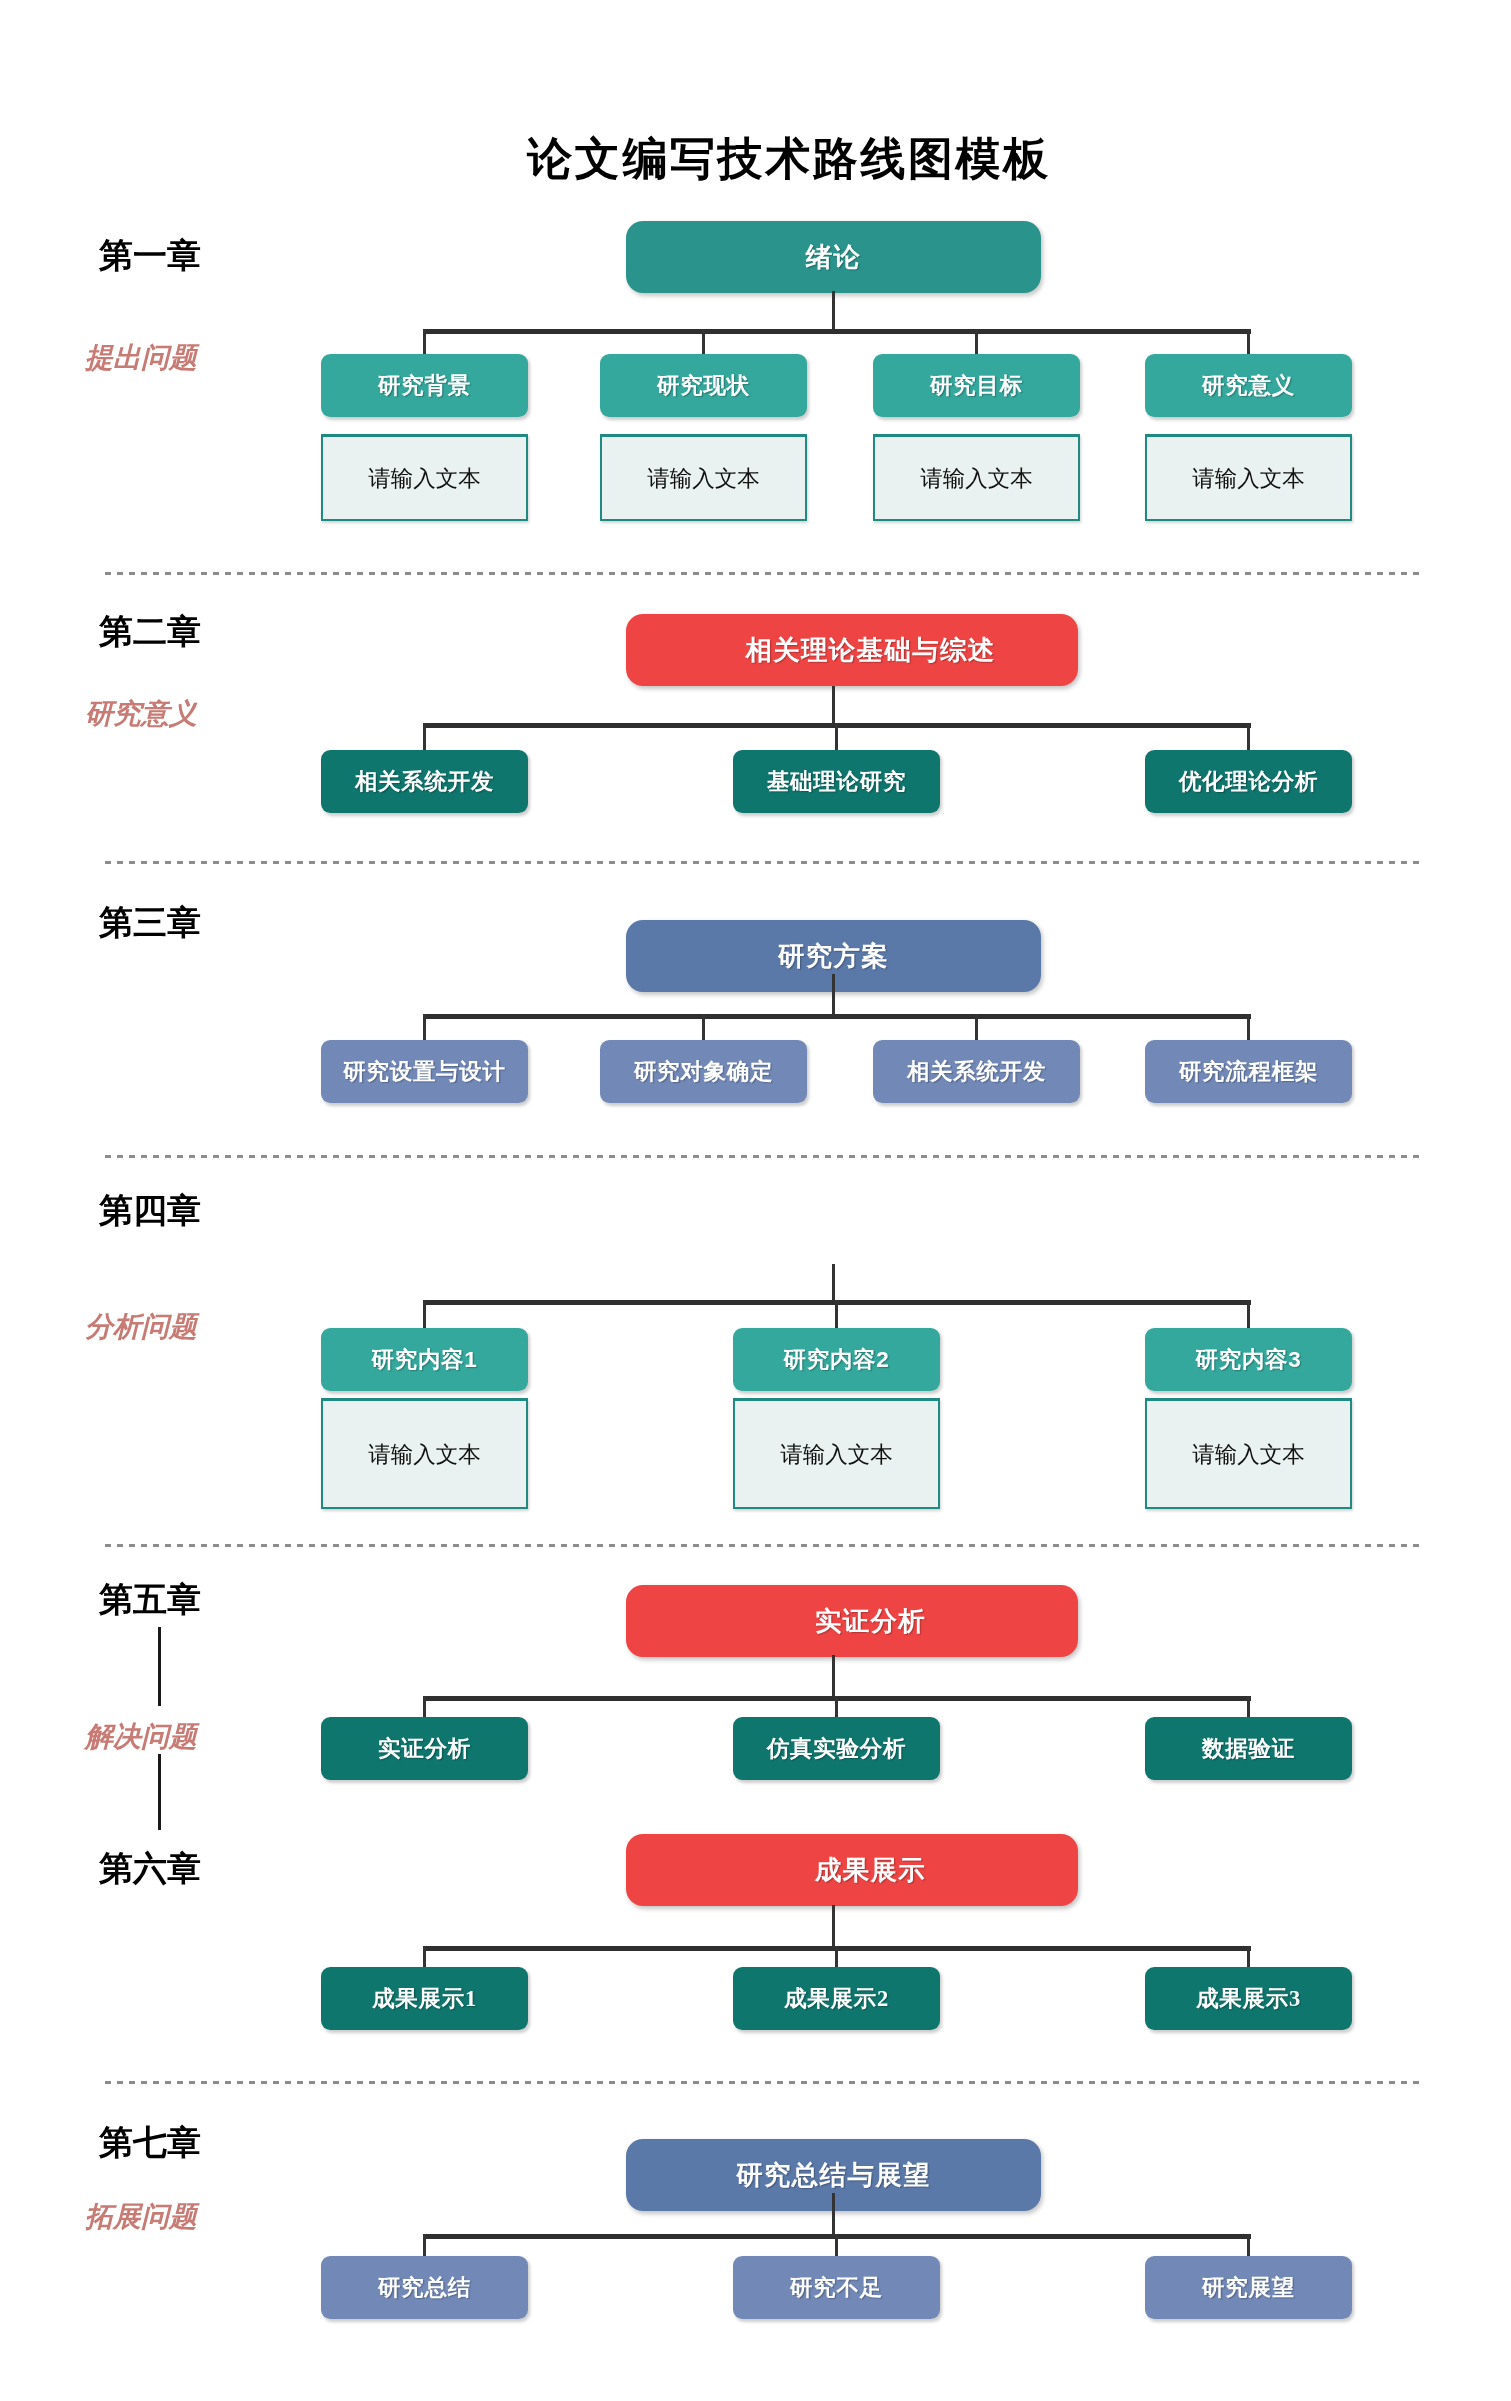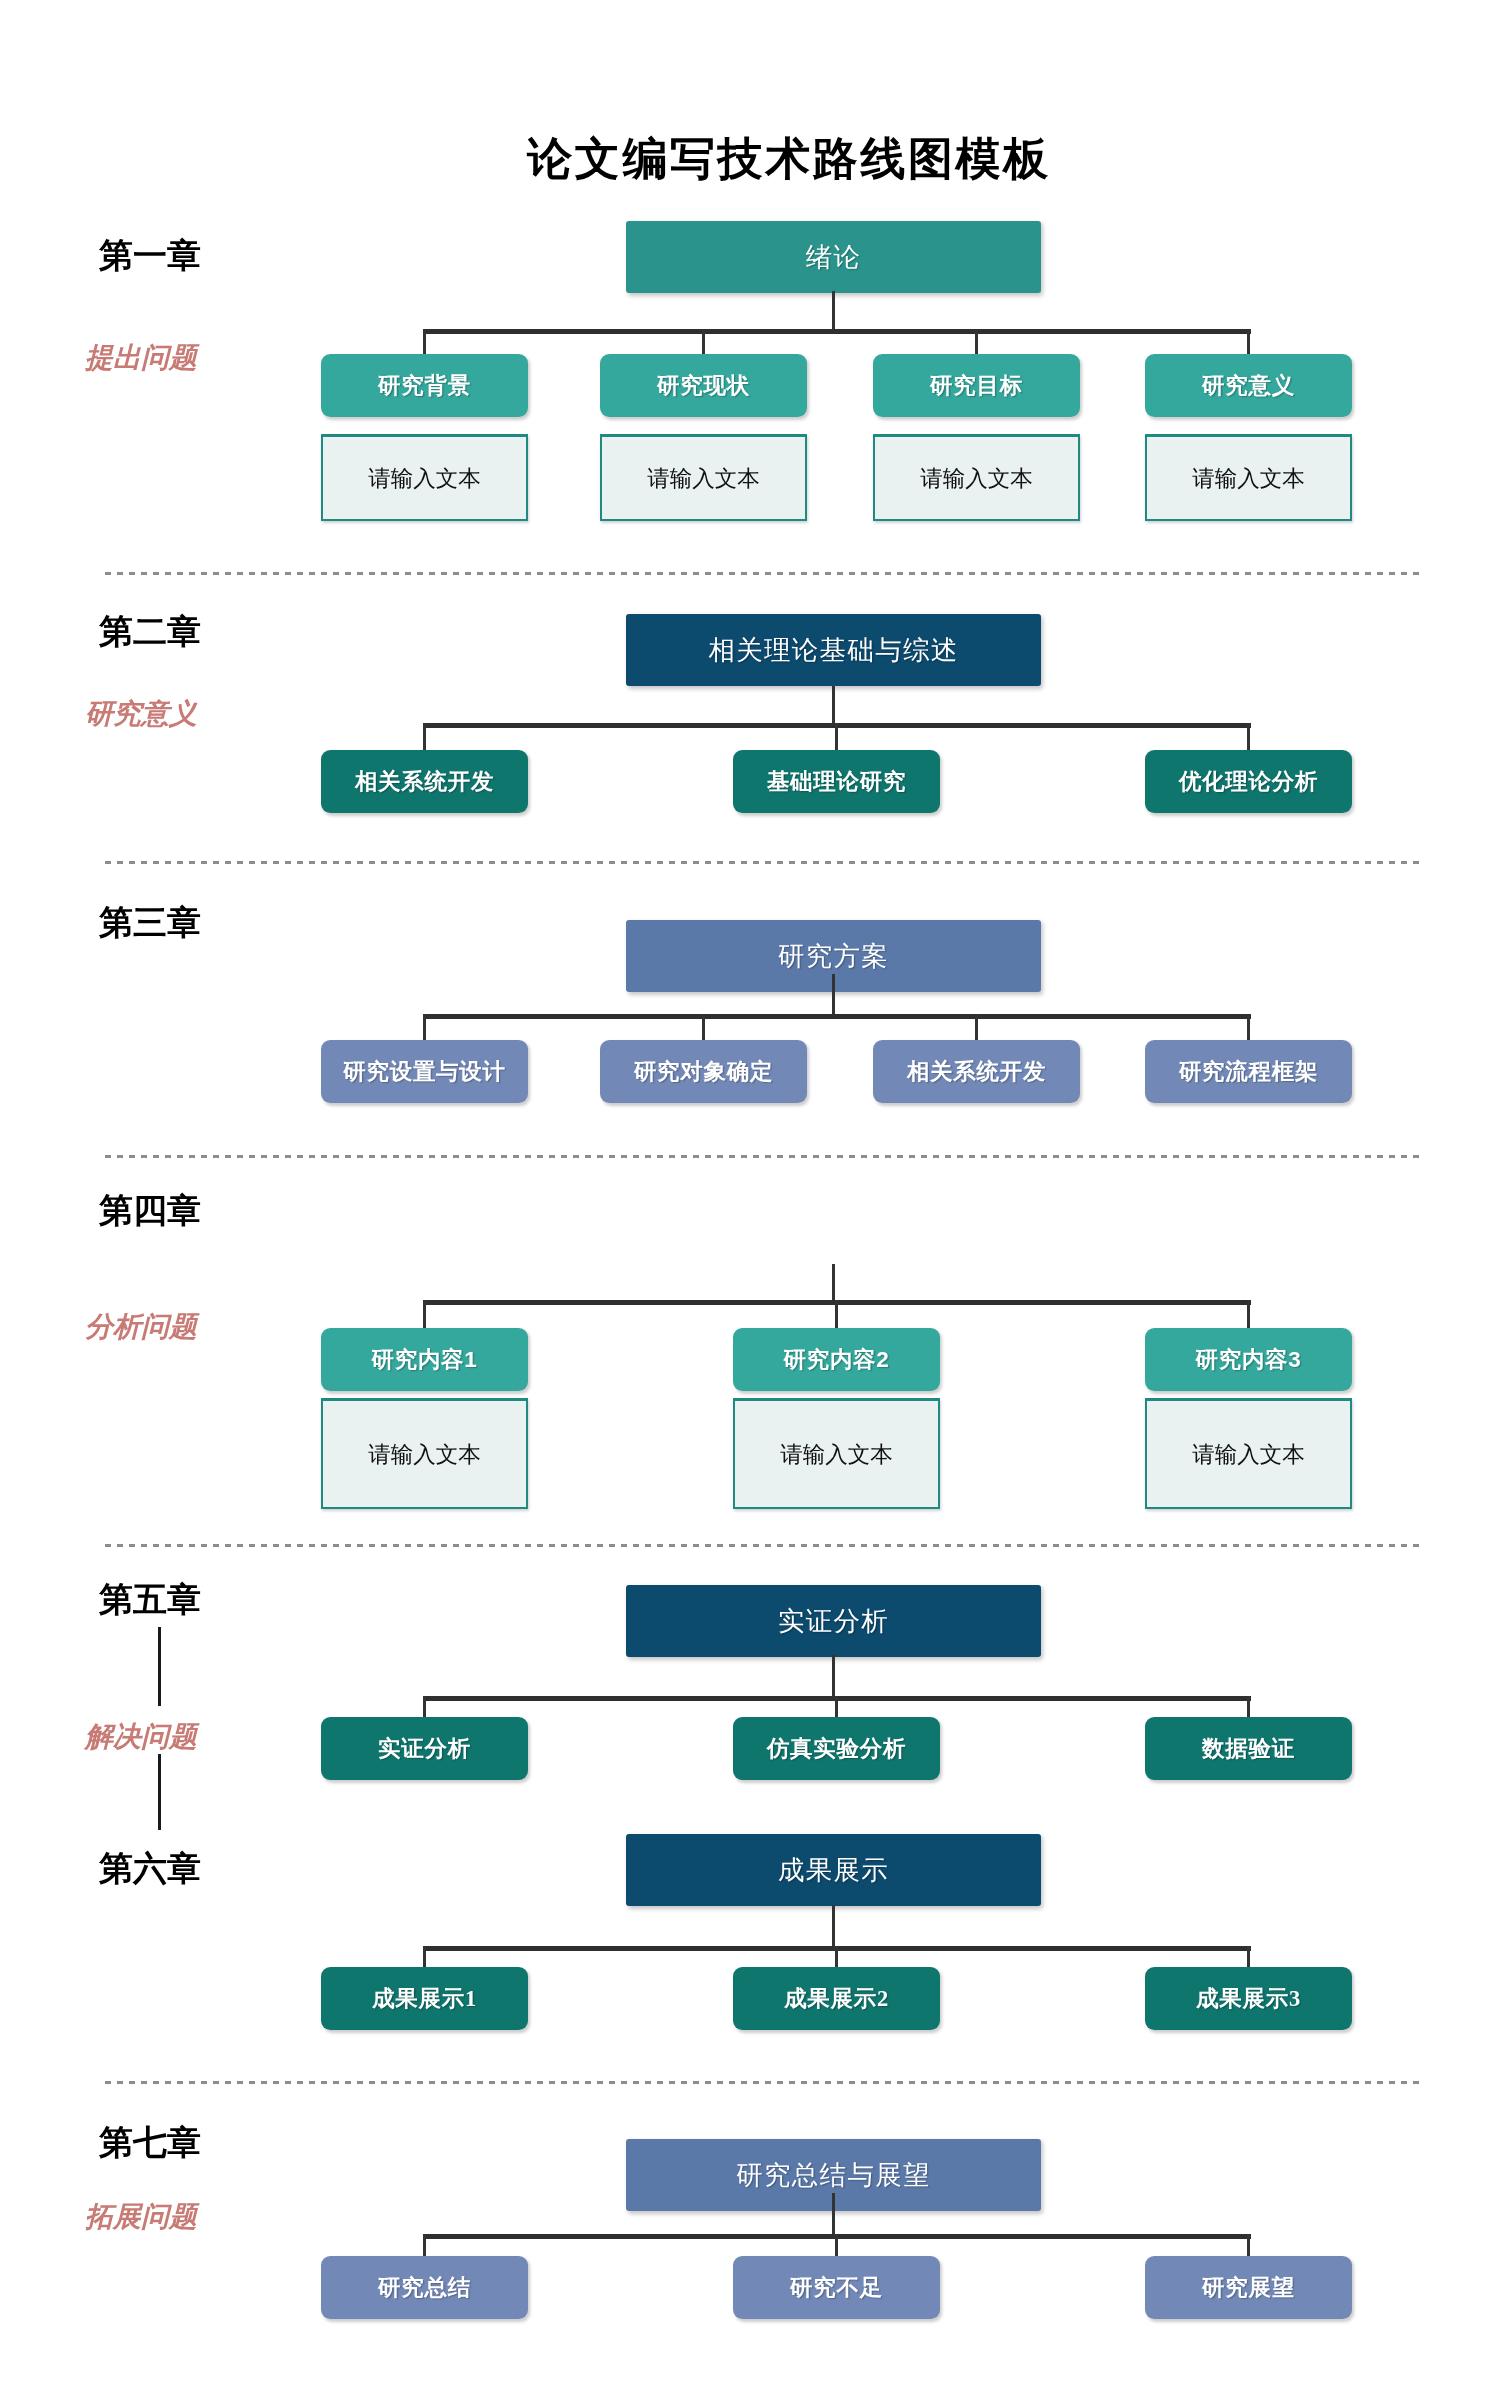--- a/index.html
+++ b/index.html
@@ -12,35 +12,35 @@
     left:458px;top:93px;width:662px;text-align:center;
     font-size:45px;font-weight:800;color:#000;letter-spacing:2.6px;white-space:nowrap;margin-top:36px;
   }
   .sec-label{
     left:99px;width:199px;font-size:34px;font-weight:800;color:#000;white-space:nowrap;
   }
   .side-label{
     left:85px;width:212px;font-size:28px;font-weight:800;color:#C87A74;white-space:nowrap;font-style:italic;
   }
   .main-box{
-    width:415px;height:72px;left:626px;border-radius:3px;
+    width:415px;height:72px;left:626px;border-radius:17px;
     display:flex;align-items:center;justify-content:center;
-    color:#fff;font-size:26.5px;font-weight:400;letter-spacing:1.3px;
+    color:#fff;font-size:26.5px;font-weight:700;letter-spacing:1.3px;
     box-shadow:2px 2.6px 4px rgba(0,0,0,0.22);
     text-shadow:1.3px 1.3px 1.3px rgba(0,0,0,0.25);
   }
   .child-box{
     width:207px;height:63px;border-radius:9.3px;
     display:flex;align-items:center;justify-content:center;
     color:#fff;font-size:22.5px;font-weight:800;letter-spacing:0.7px;
     box-shadow:2px 2.6px 3.3px rgba(0,0,0,0.2);
     text-shadow:1.3px 1.3px 1.3px rgba(0,0,0,0.25);white-space:nowrap;
   }
   .t-teal{background:#2A948C;} .c-teal{background:#34A89D;}
-  .t-gold{background:#0c4a6e;} .c-gold{background:#0f766e;font-family:Liberation Serif, serif;}
+  .t-gold{background:#ef4444;padding-left:37px;} .c-gold{background:#0f766e;font-family:Liberation Serif, serif;}
   .t-blue{background:#5B79A8;margin-top:16px;} .c-blue{background:#7289B8;}
   .ph-box{
     width:207px;background:#E9F2F0;border:2px solid #1F8A82;border-top-width:3.3px;
     display:flex;align-items:center;justify-content:center;
     font-size:22.5px;color:#111;box-shadow:1.3px 2px 2.6px rgba(0,0,0,0.18);
     box-sizing:border-box;white-space:nowrap;
   }
   .stem,.stub{width:3.3px;background:#333;}
   .bus{height:5.3px;background:#2f2f2f;left:423px;width:828px;}
   .divider{

